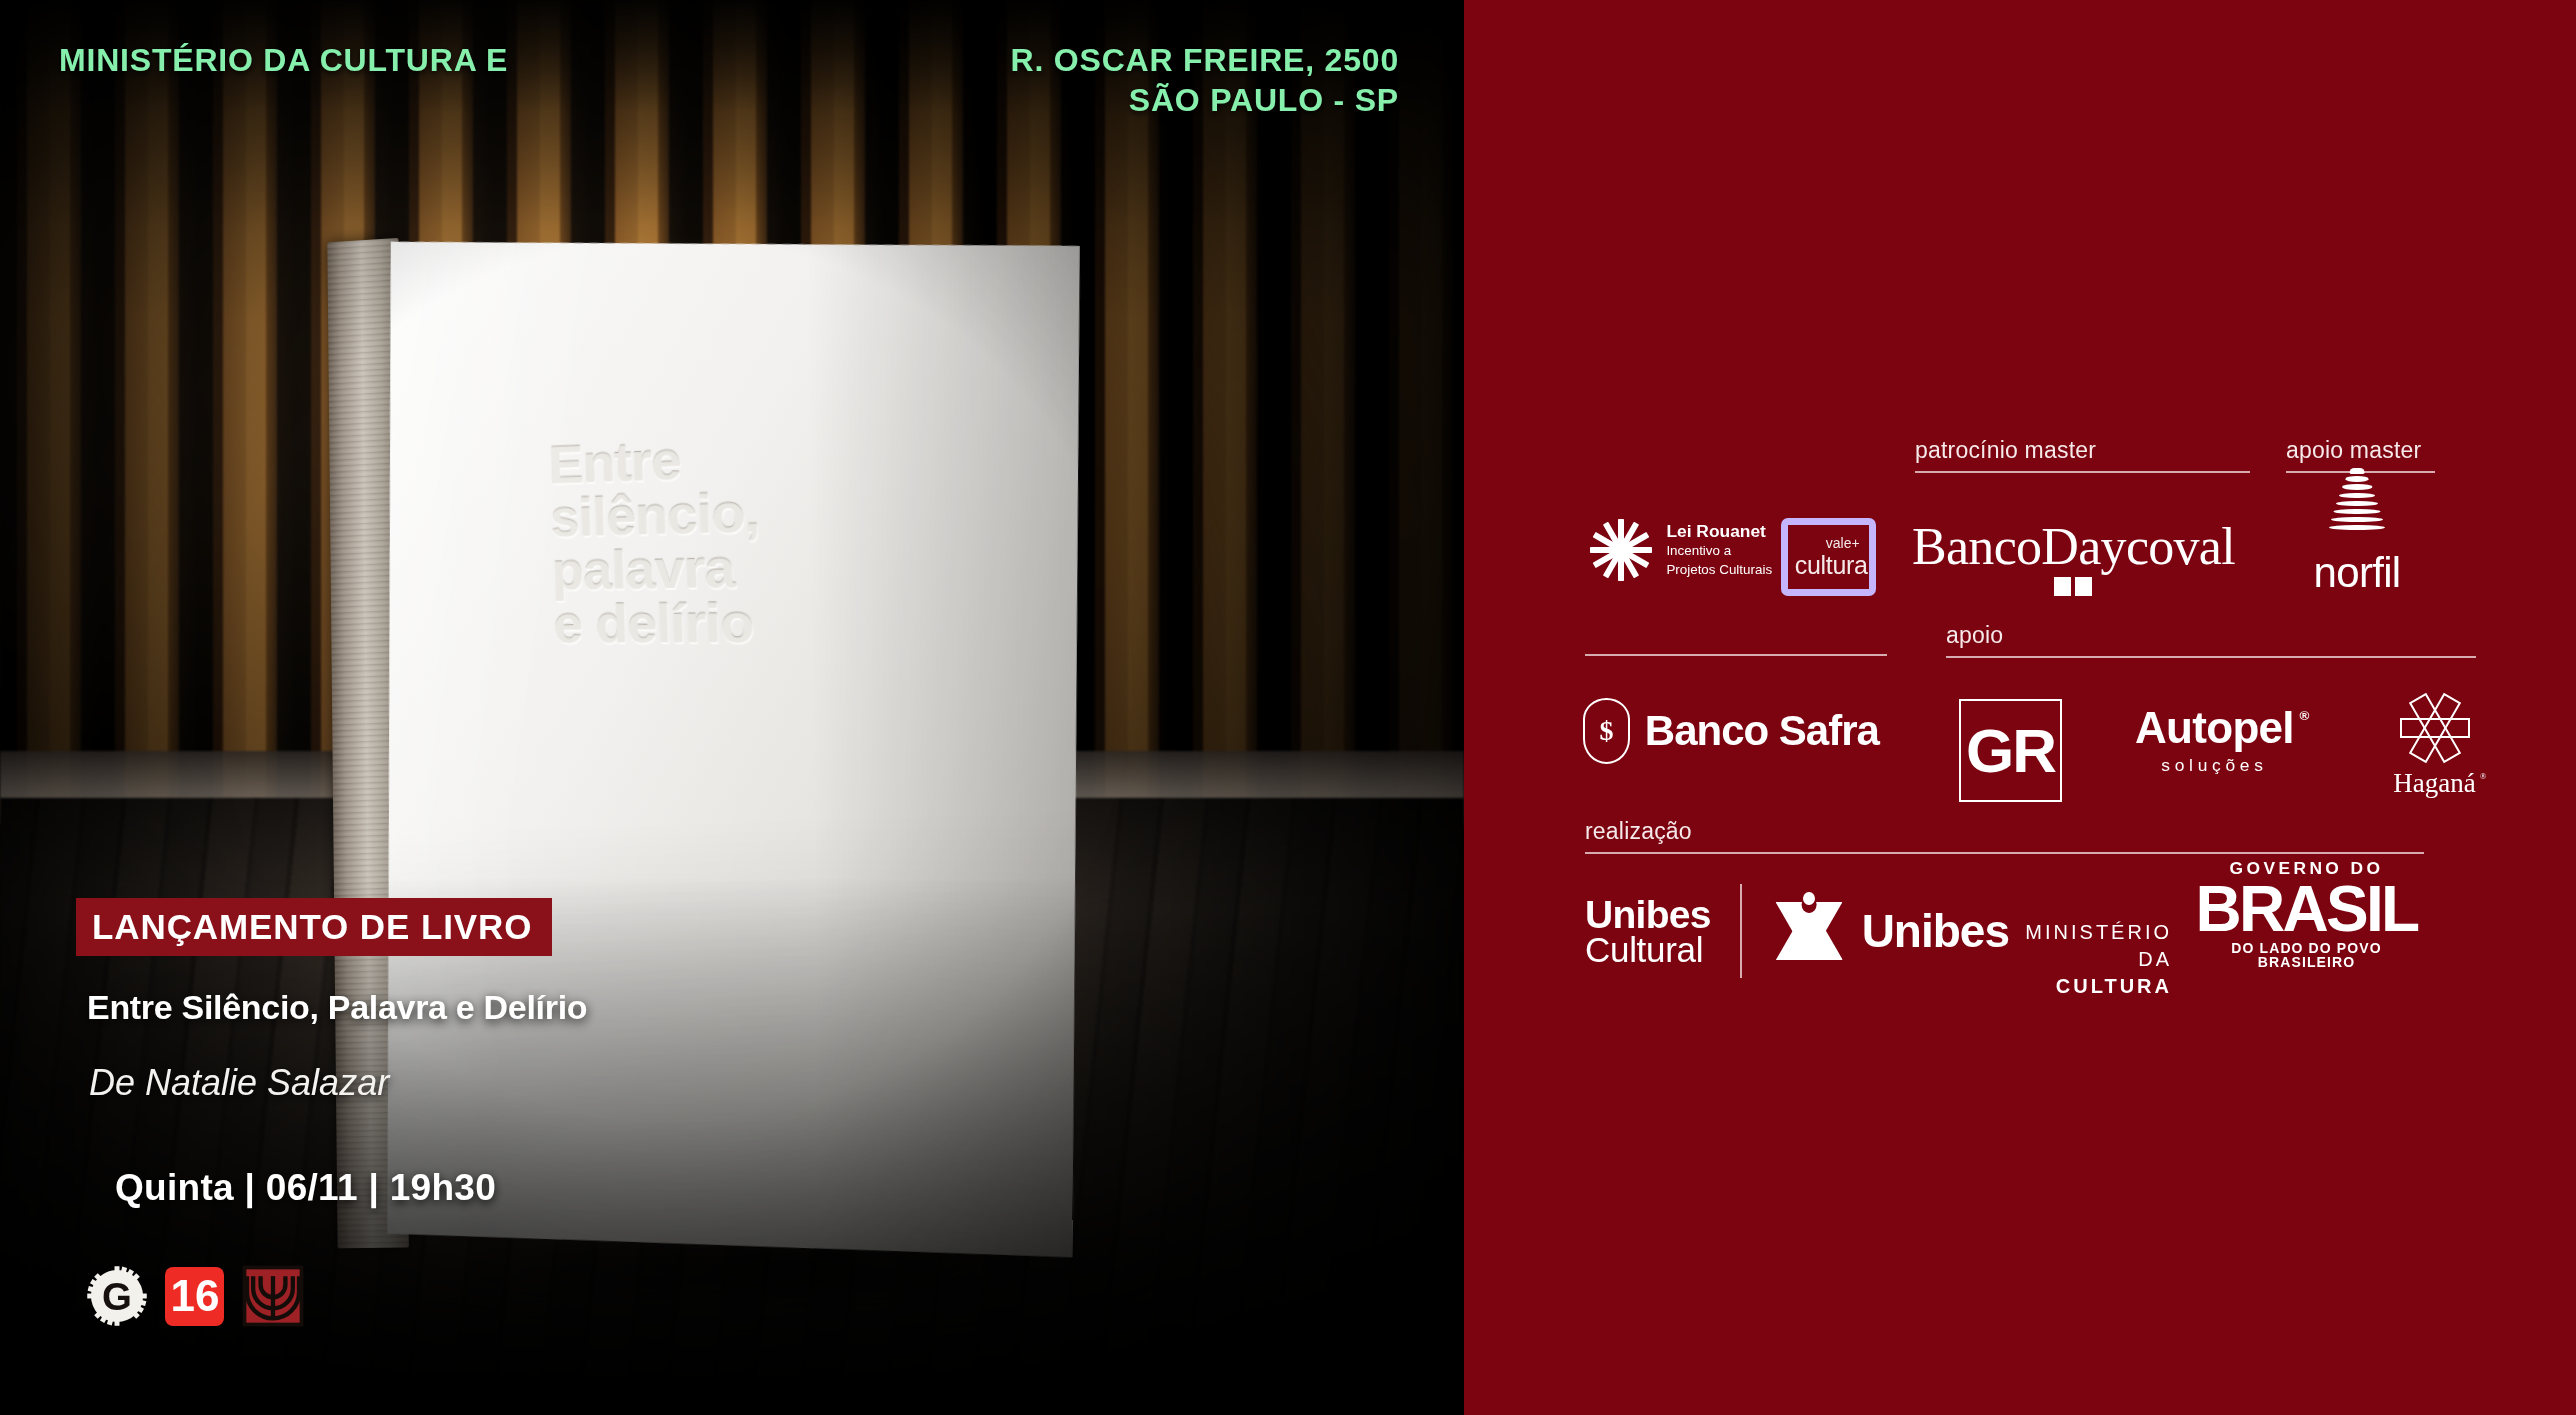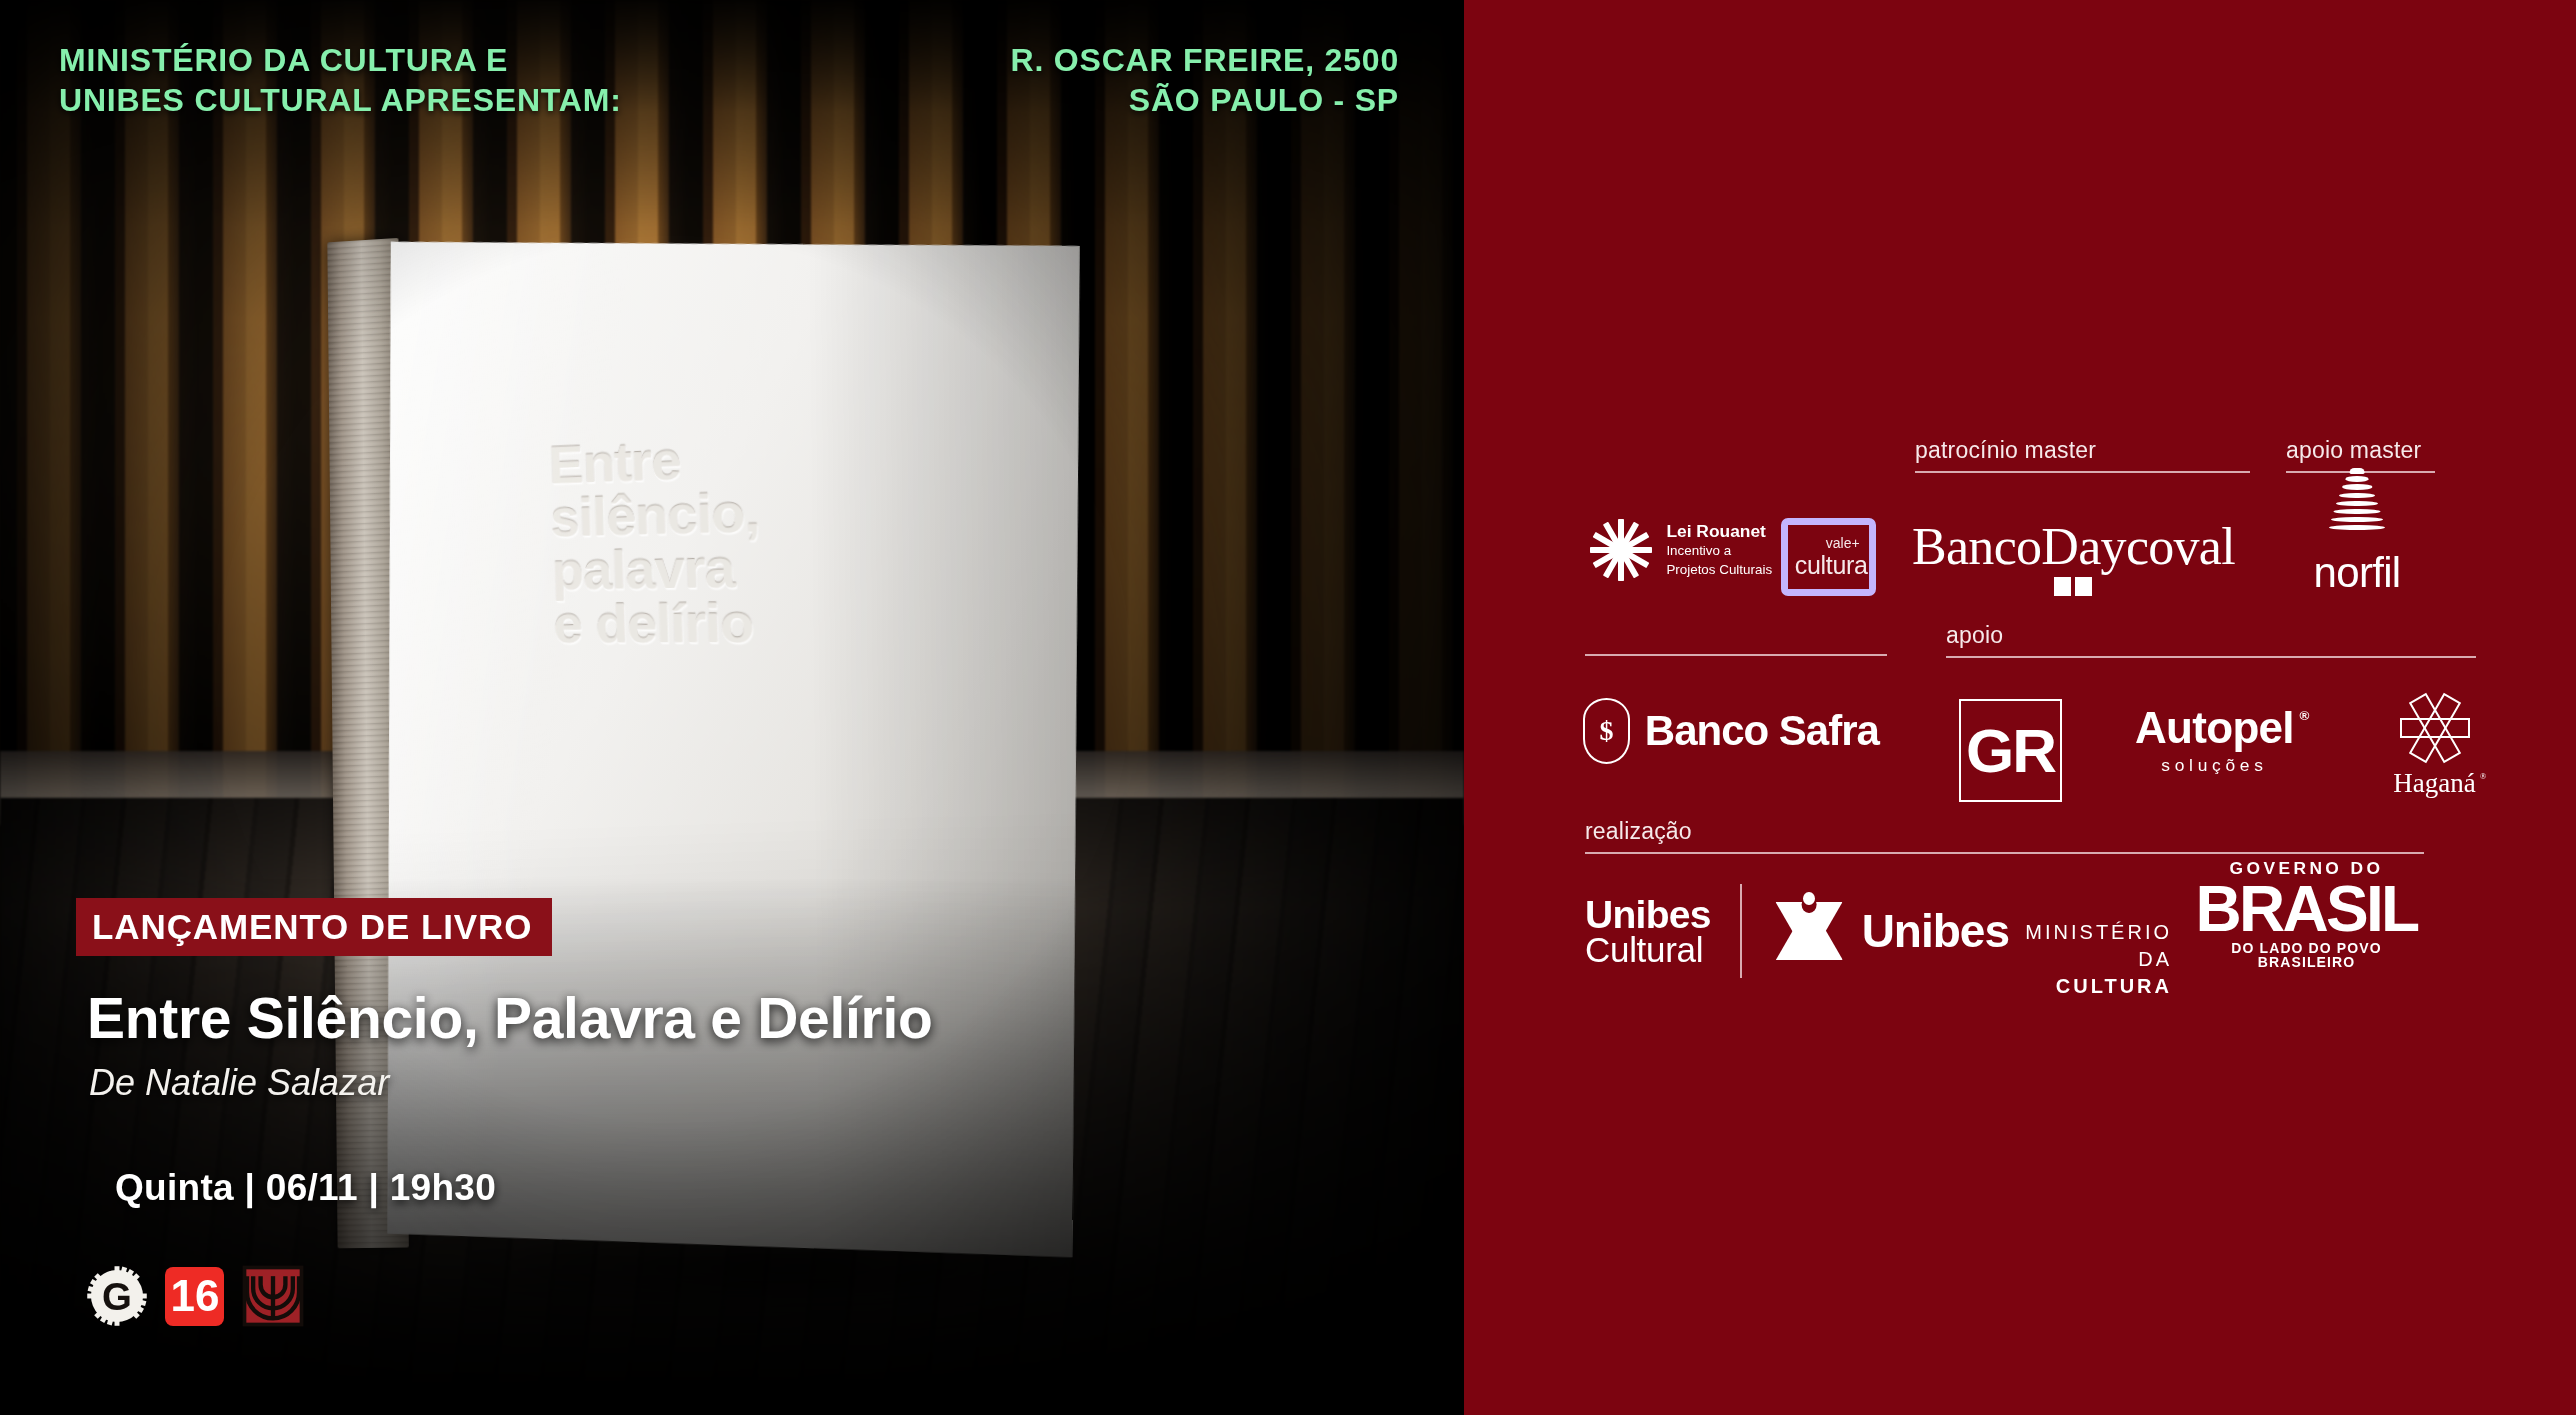--- a/index.html
+++ b/index.html
@@ -126,21 +126,21 @@
   #hdr-right{right:65px;top:40px;text-align:right;}
 
   #launch-badge{
     position:absolute;left:76px;top:898px;
     background:#8a1019;color:#fff;
     padding:10.7px 20px 12px 16px;
     font-size:35px;font-weight:700;letter-spacing:0.9px;line-height:1;
   }
   #book-title{
     position:absolute;left:87px;top:990px;
-    color:#fff;font-size:57px;font-weight:700;letter-spacing:-0.3px;line-height:1;
+    color:#fff;font-size:34px;font-weight:700;letter-spacing:-0.3px;line-height:1;
     text-shadow:0 2.7px 10.7px rgba(0,0,0,.85);
     white-space:nowrap;
   }
   #book-author{
     position:absolute;left:89px;top:1065px;
     color:#f4f2ee;font-size:36px;font-style:italic;font-weight:400;line-height:1;
     text-shadow:0 2.7px 9.4px rgba(0,0,0,.85);
   }
   #event-when{
     position:absolute;left:87px;top:1169px;
@@ -306,21 +306,20 @@
           <div>palavra</div>
           <div>e delírio</div>
         </div>
       </div>
     </div>
 
     <div class="photo-vignette"></div>
 
     <div class="hdr" id="hdr-left">
       <div>MINISTÉRIO DA CULTURA E</div>
-      <div>UNIBES CULTURAL APRESENTAM:</div>
     </div>
     <div class="hdr" id="hdr-right">
       <div>R. OSCAR FREIRE, 2500</div>
       <div>SÃO PAULO - SP</div>
     </div>
 
     <div id="launch-badge">LANÇAMENTO DE LIVRO</div>
     <div id="book-title">Entre Silêncio, Palavra e Delírio</div>
     <div id="book-author">De Natalie Salazar</div>
     <div id="event-when">Quinta | 06/11 | 19h30</div>

